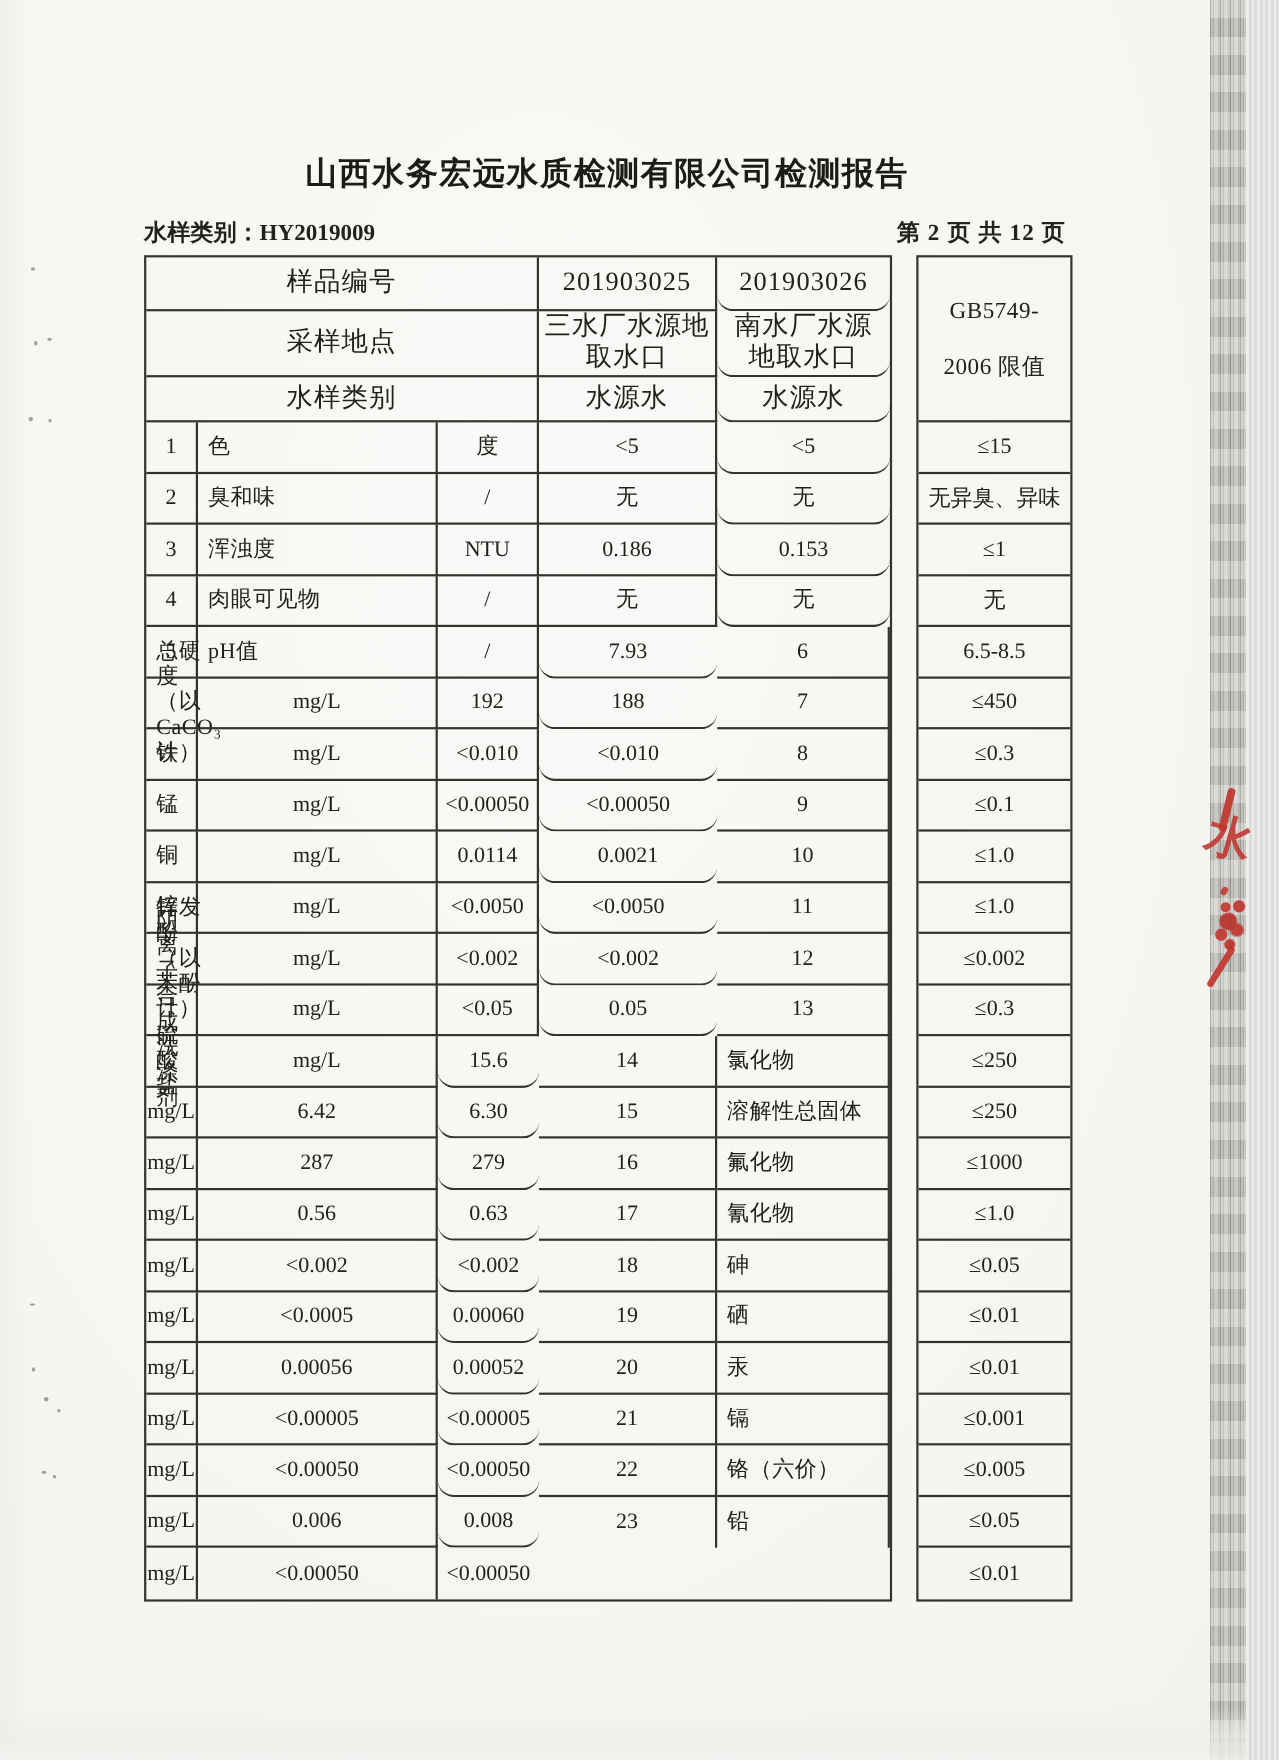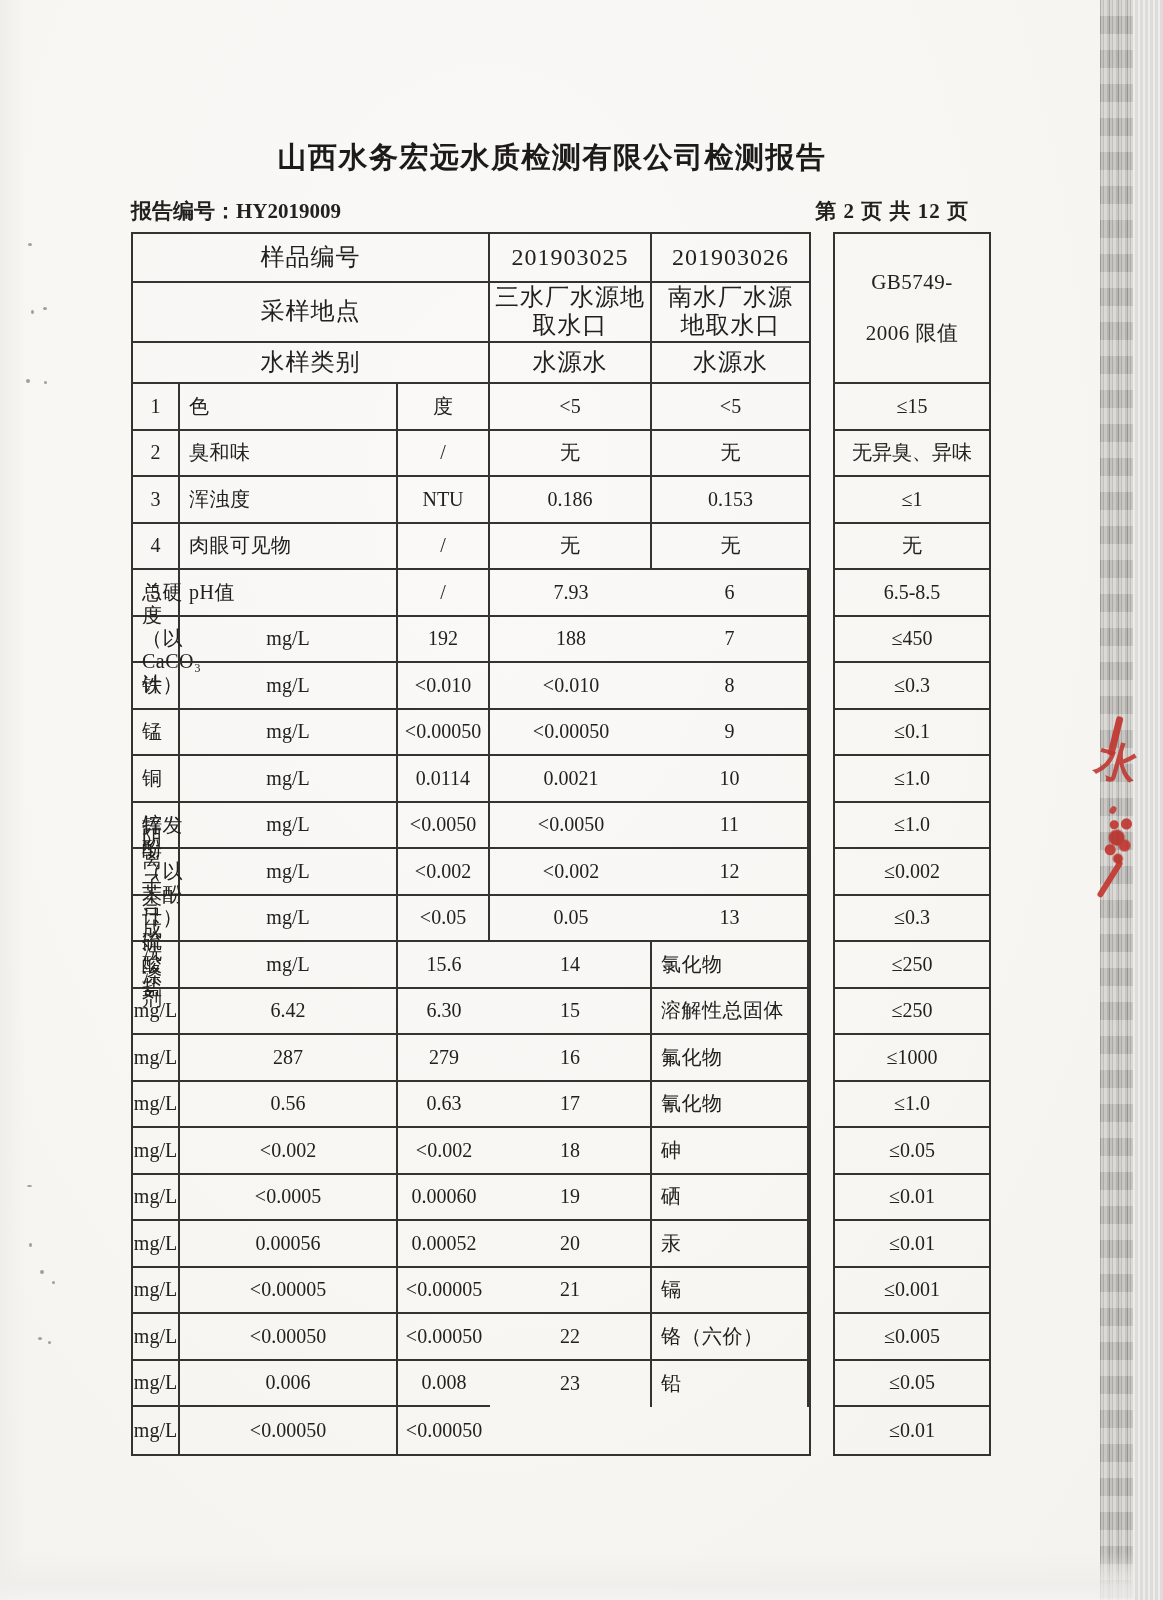--- a/index.html
+++ b/index.html
@@ -98,33 +98,33 @@
     grid-auto-rows: 46.5px;
     border: 2px solid #35332f;
     background: transparent;
   }
   .cell {
     border-right: 2px solid #35332f;
     border-bottom: 2px solid #35332f;
     display: flex; align-items: center; justify-content: center;
     font-size: 20px; line-height: 1.15; text-align: center;
   }
-  .cell.last-col { border-right: none; }
+  .cell.last-col { border-right: none; border-radius: 15px; }
   .cell.last-row { border-bottom: none; }
   .span3 { grid-column: 1 / span 3; }
   .pre { white-space: pre-line; }
   .h-label, .h-val { font-size: 24px; letter-spacing: 1px; }
   .c-idx { font-size: 20px; }
   .c-name { justify-content: flex-start; padding-left: 9px; text-align: left; letter-spacing: .5px; }
   .c-unit, .c-val { font-size: 20px; }
 
   .strip { width: 22px; height: 1223px; }
 
   .limit-col {
-    width: 158px;
+    width: 142px;
     border: 2px solid #35332f;
     display: flex; flex-direction: column;
   }
   .limit-header {
     height: 150px; border-bottom: 2px solid #35332f;
     display: flex; flex-direction: column; align-items: center; justify-content: center;
     gap: 24px; font-size: 21px; letter-spacing: .5px;
   }
   .limit-cell {
     height: 46.5px; border-bottom: 2px solid #35332f;
@@ -160,21 +160,21 @@
   <div class="speck" style="left:29px; top:1243px; width:3px; height:4px;"></div>
   <div class="speck" style="left:40px; top:1270px; width:4px; height:4px;"></div>
   <div class="speck" style="left:52px; top:1281px; width:3px; height:3px;"></div>
   <div class="speck" style="left:38px; top:1337px; width:4px; height:3px;"></div>
   <div class="speck" style="left:48px; top:1341px; width:3px; height:3px;"></div>
 
   <h1 class="title">山西水务宏远水质检测有限公司检测报告</h1>
 
   <div class="meta-row">
     <div class="report-no">
-      <span>报告编号：</span><span>HY2019009</span>
+      <span>水样类别：</span><span>HY2019009</span>
     </div>
     <div class="page-info">第 2 页 共 12 页</div>
   </div>
 
   <div class="table-zone">
 
     <div class="main-table" id="main-table">
 
       <div class="cell h-label span3">样品编号</div>
       <div class="cell h-val">201903025</div>

